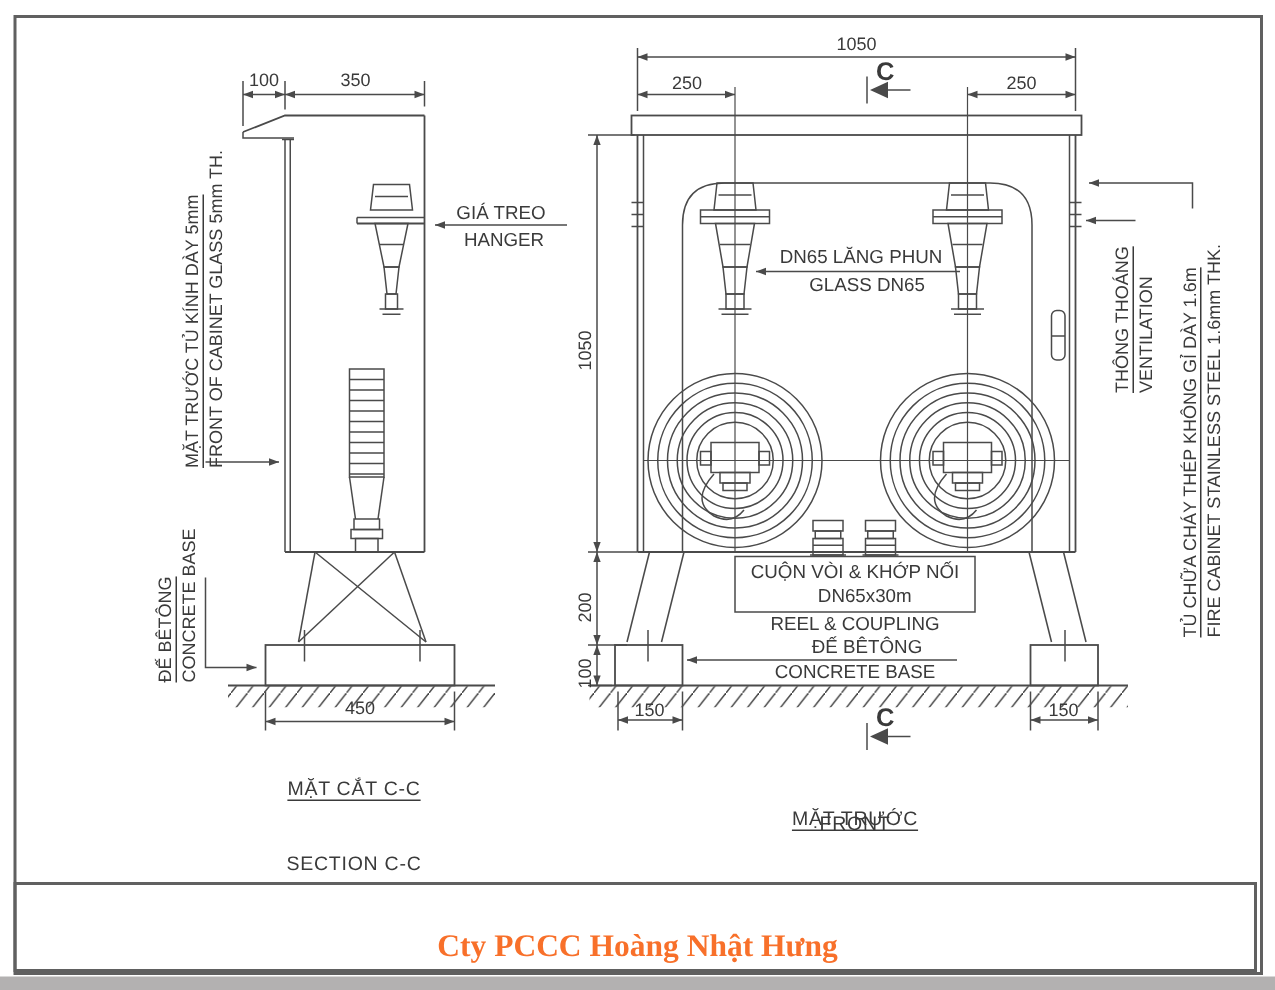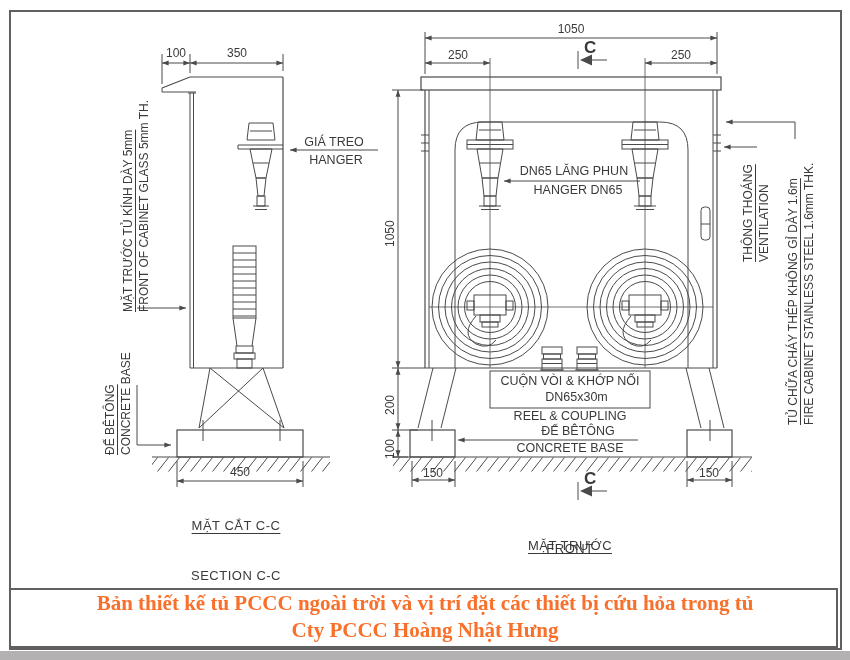--- a/index.html
+++ b/index.html
@@ -256,38 +256,37 @@
   <div class="lbl dim rot" style="left:383px;top:247px;width:36px;">1050</div>
   <div class="lbl dim rot" style="left:383px;top:415px;width:32px;">200</div>
   <div class="lbl dim rot" style="left:383px;top:459px;width:32px;">100</div>
   <div class="lbl dim ctr" style="left:433px;top:466px;">150</div>
   <div class="lbl dim ctr" style="left:709px;top:466px;">150</div>
 
   <div class="lbl cmark" style="left:584px;top:40px;">C</div>
   <div class="lbl cmark" style="left:584px;top:471px;">C</div>
 
   <div class="lbl ctr" style="left:574px;top:164px;">DN65 LĂNG PHUN</div>
-  <div class="lbl ctr" style="left:578px;top:183px;">HANGER DN65</div>
+  <div class="lbl ctr" style="left:578px;top:183px;">GLASS DN65</div>
 
   <div class="lbl ctr" style="left:570px;top:374px;text-align:center;">CUỘN VÒI &amp; KHỚP NỐI</div>
   <div class="lbl ctr" style="left:570px;top:390px;padding-left:13px;">DN65x30m</div>
   <div class="lbl ctr" style="left:570px;top:409px;">REEL &amp; COUPLING</div>
   <div class="lbl ctr" style="left:578px;top:424px;">ĐẾ BÊTÔNG</div>
   <div class="lbl ctr" style="left:570px;top:441px;">CONCRETE BASE</div>
 
   <div class="lbl rot" style="left:741px;top:262px;width:112px;">
     <div class="ul">THÔNG THOÁNG</div>
     <div>VENTILATION</div>
   </div>
   <div class="lbl rot" style="left:786px;top:425px;width:288px;">
     <div class="ul">TỦ CHỮA CHÁY THÉP KHÔNG GỈ DÀY 1.6m</div>
     <div>FIRE CABINET STAINLESS STEEL 1.6mm THK.</div>
   </div>
 
   <div class="lbl title ctr ul" style="left:570px;top:518px;margin-top:20px;">MẶT TRƯỚC</div>
   <div class="lbl title ctr" style="left:570px;top:541px;">FRONT</div>
 
   <div id="cap"></div>
-  <div class="capline" style="top:591px;">Bản thiết kế tủ PCCC ngoài trời và vị trí đặt các thiết bị cứu hỏa trong tủ</div>
   <div class="capline" style="top:618px;">Cty PCCC Hoàng Nhật Hưng</div>
 
   <div id="strip"></div>
 </div>
 
 </body></html>

